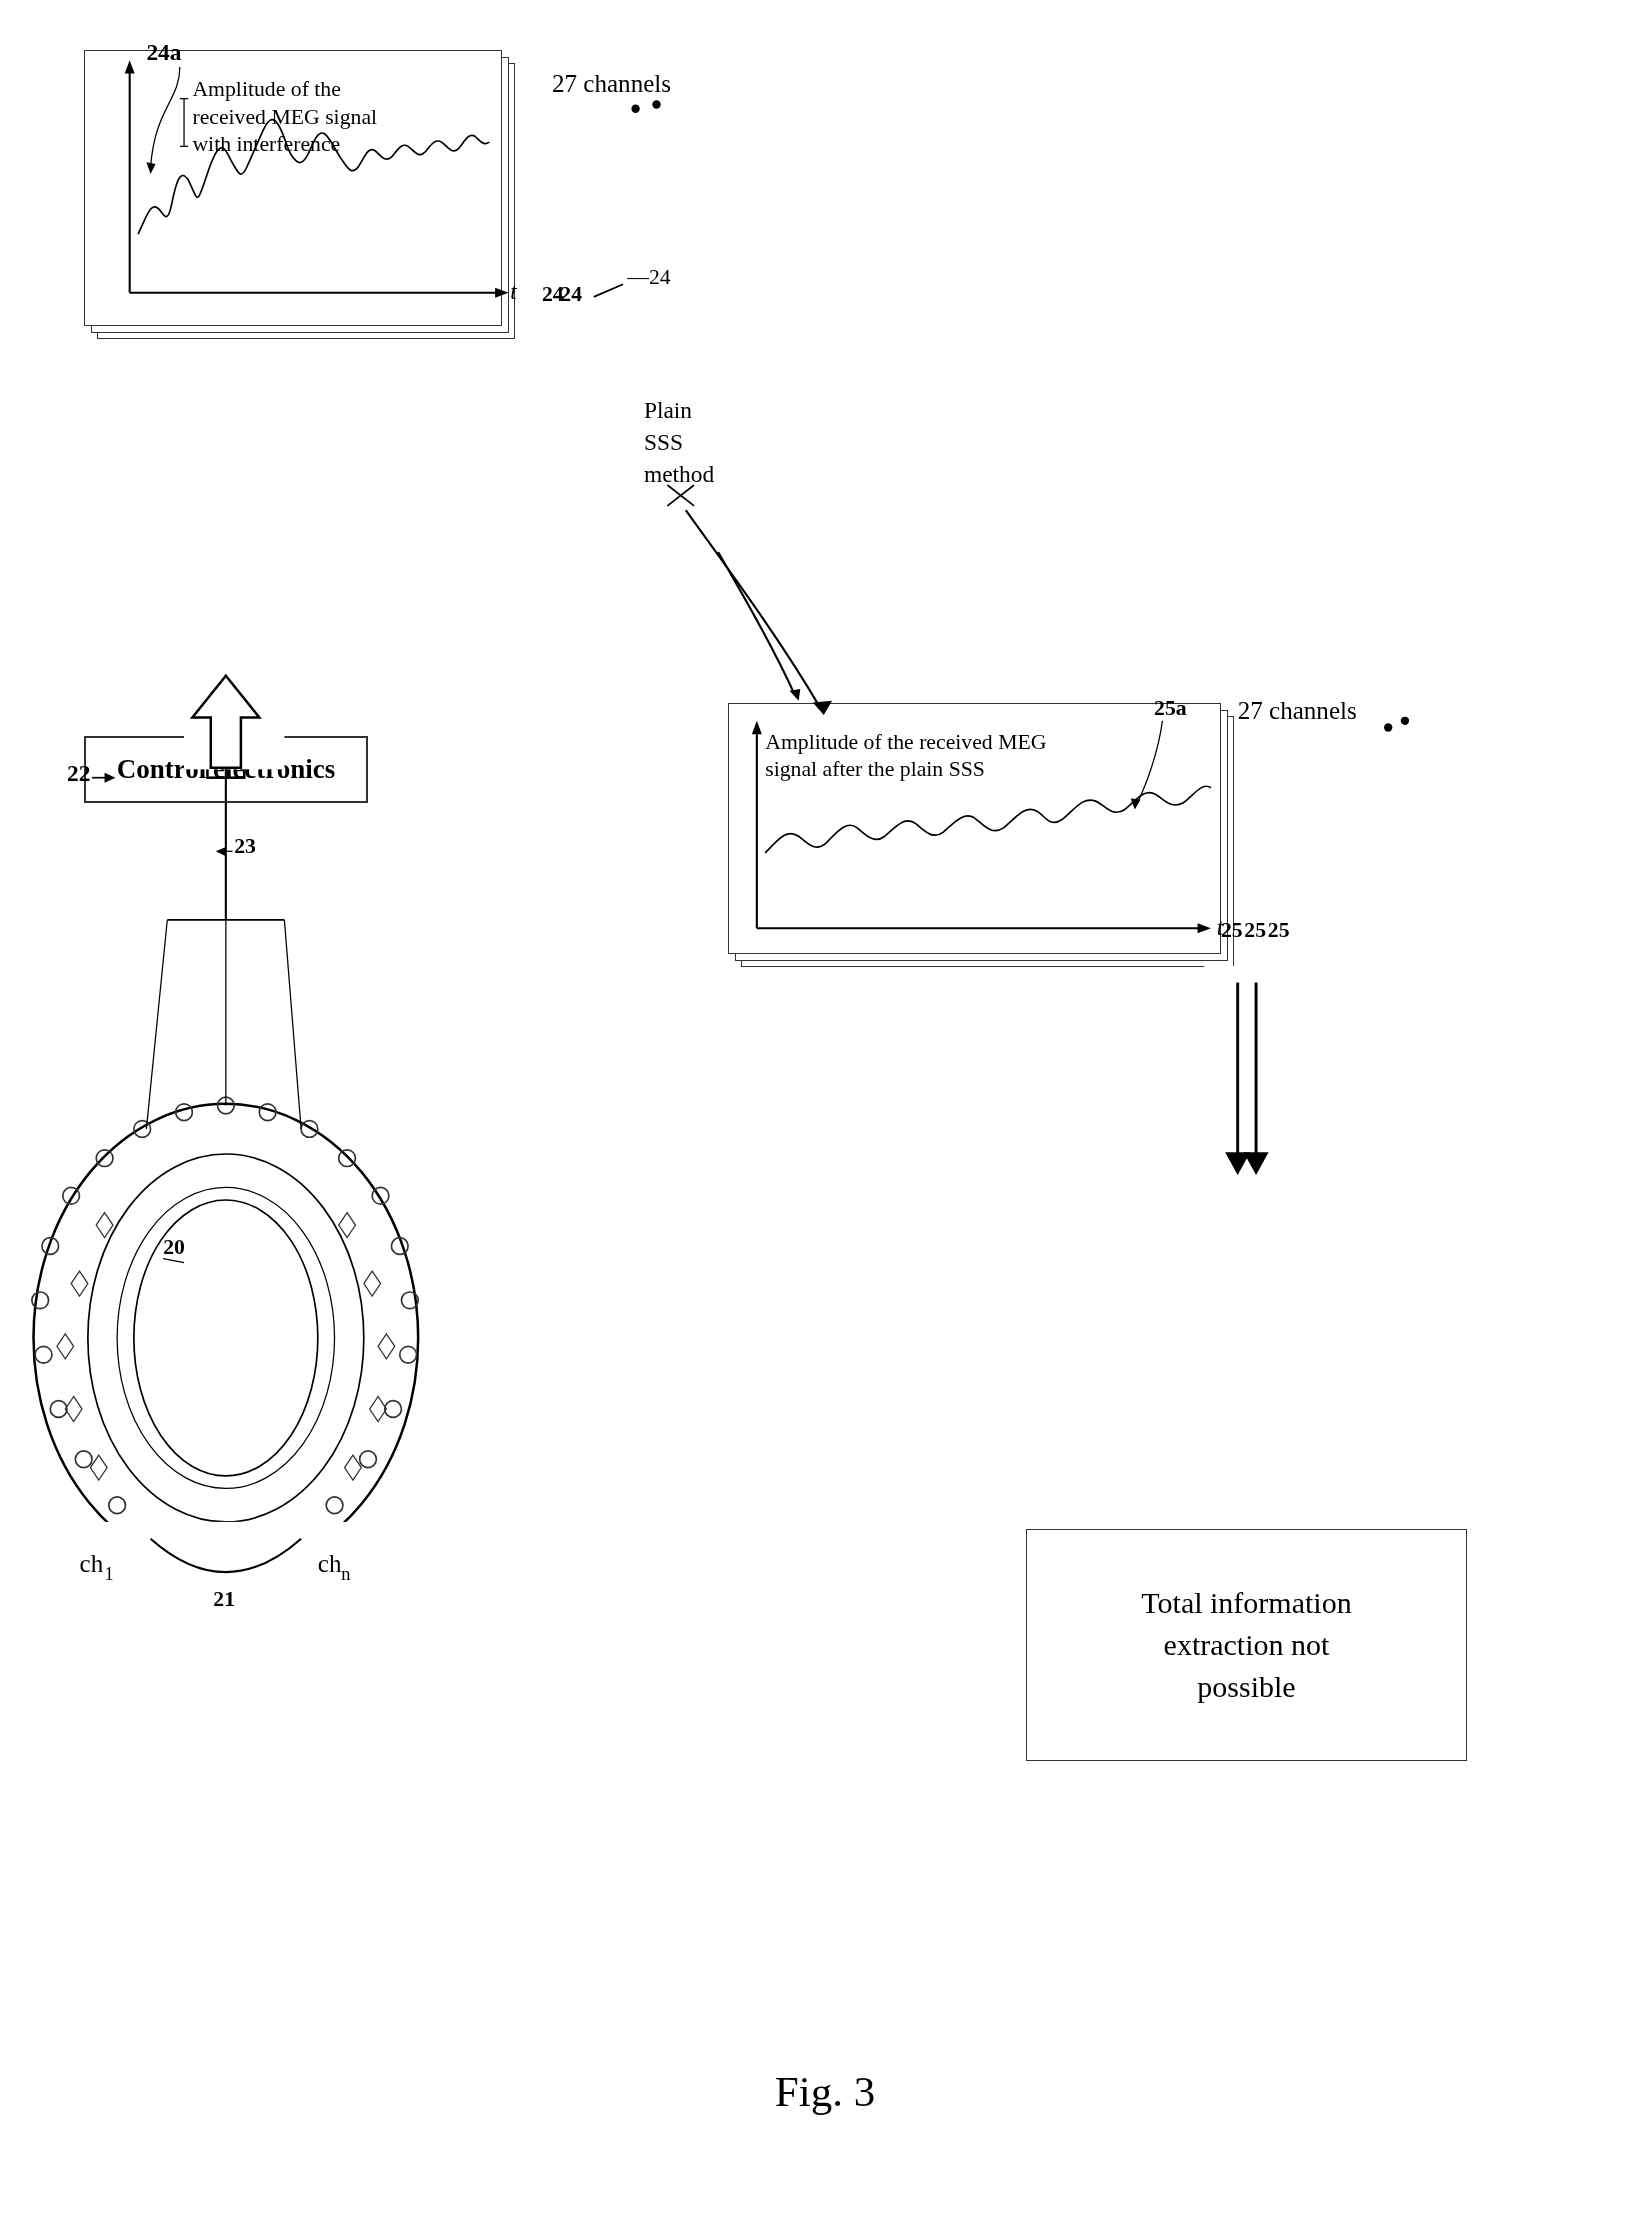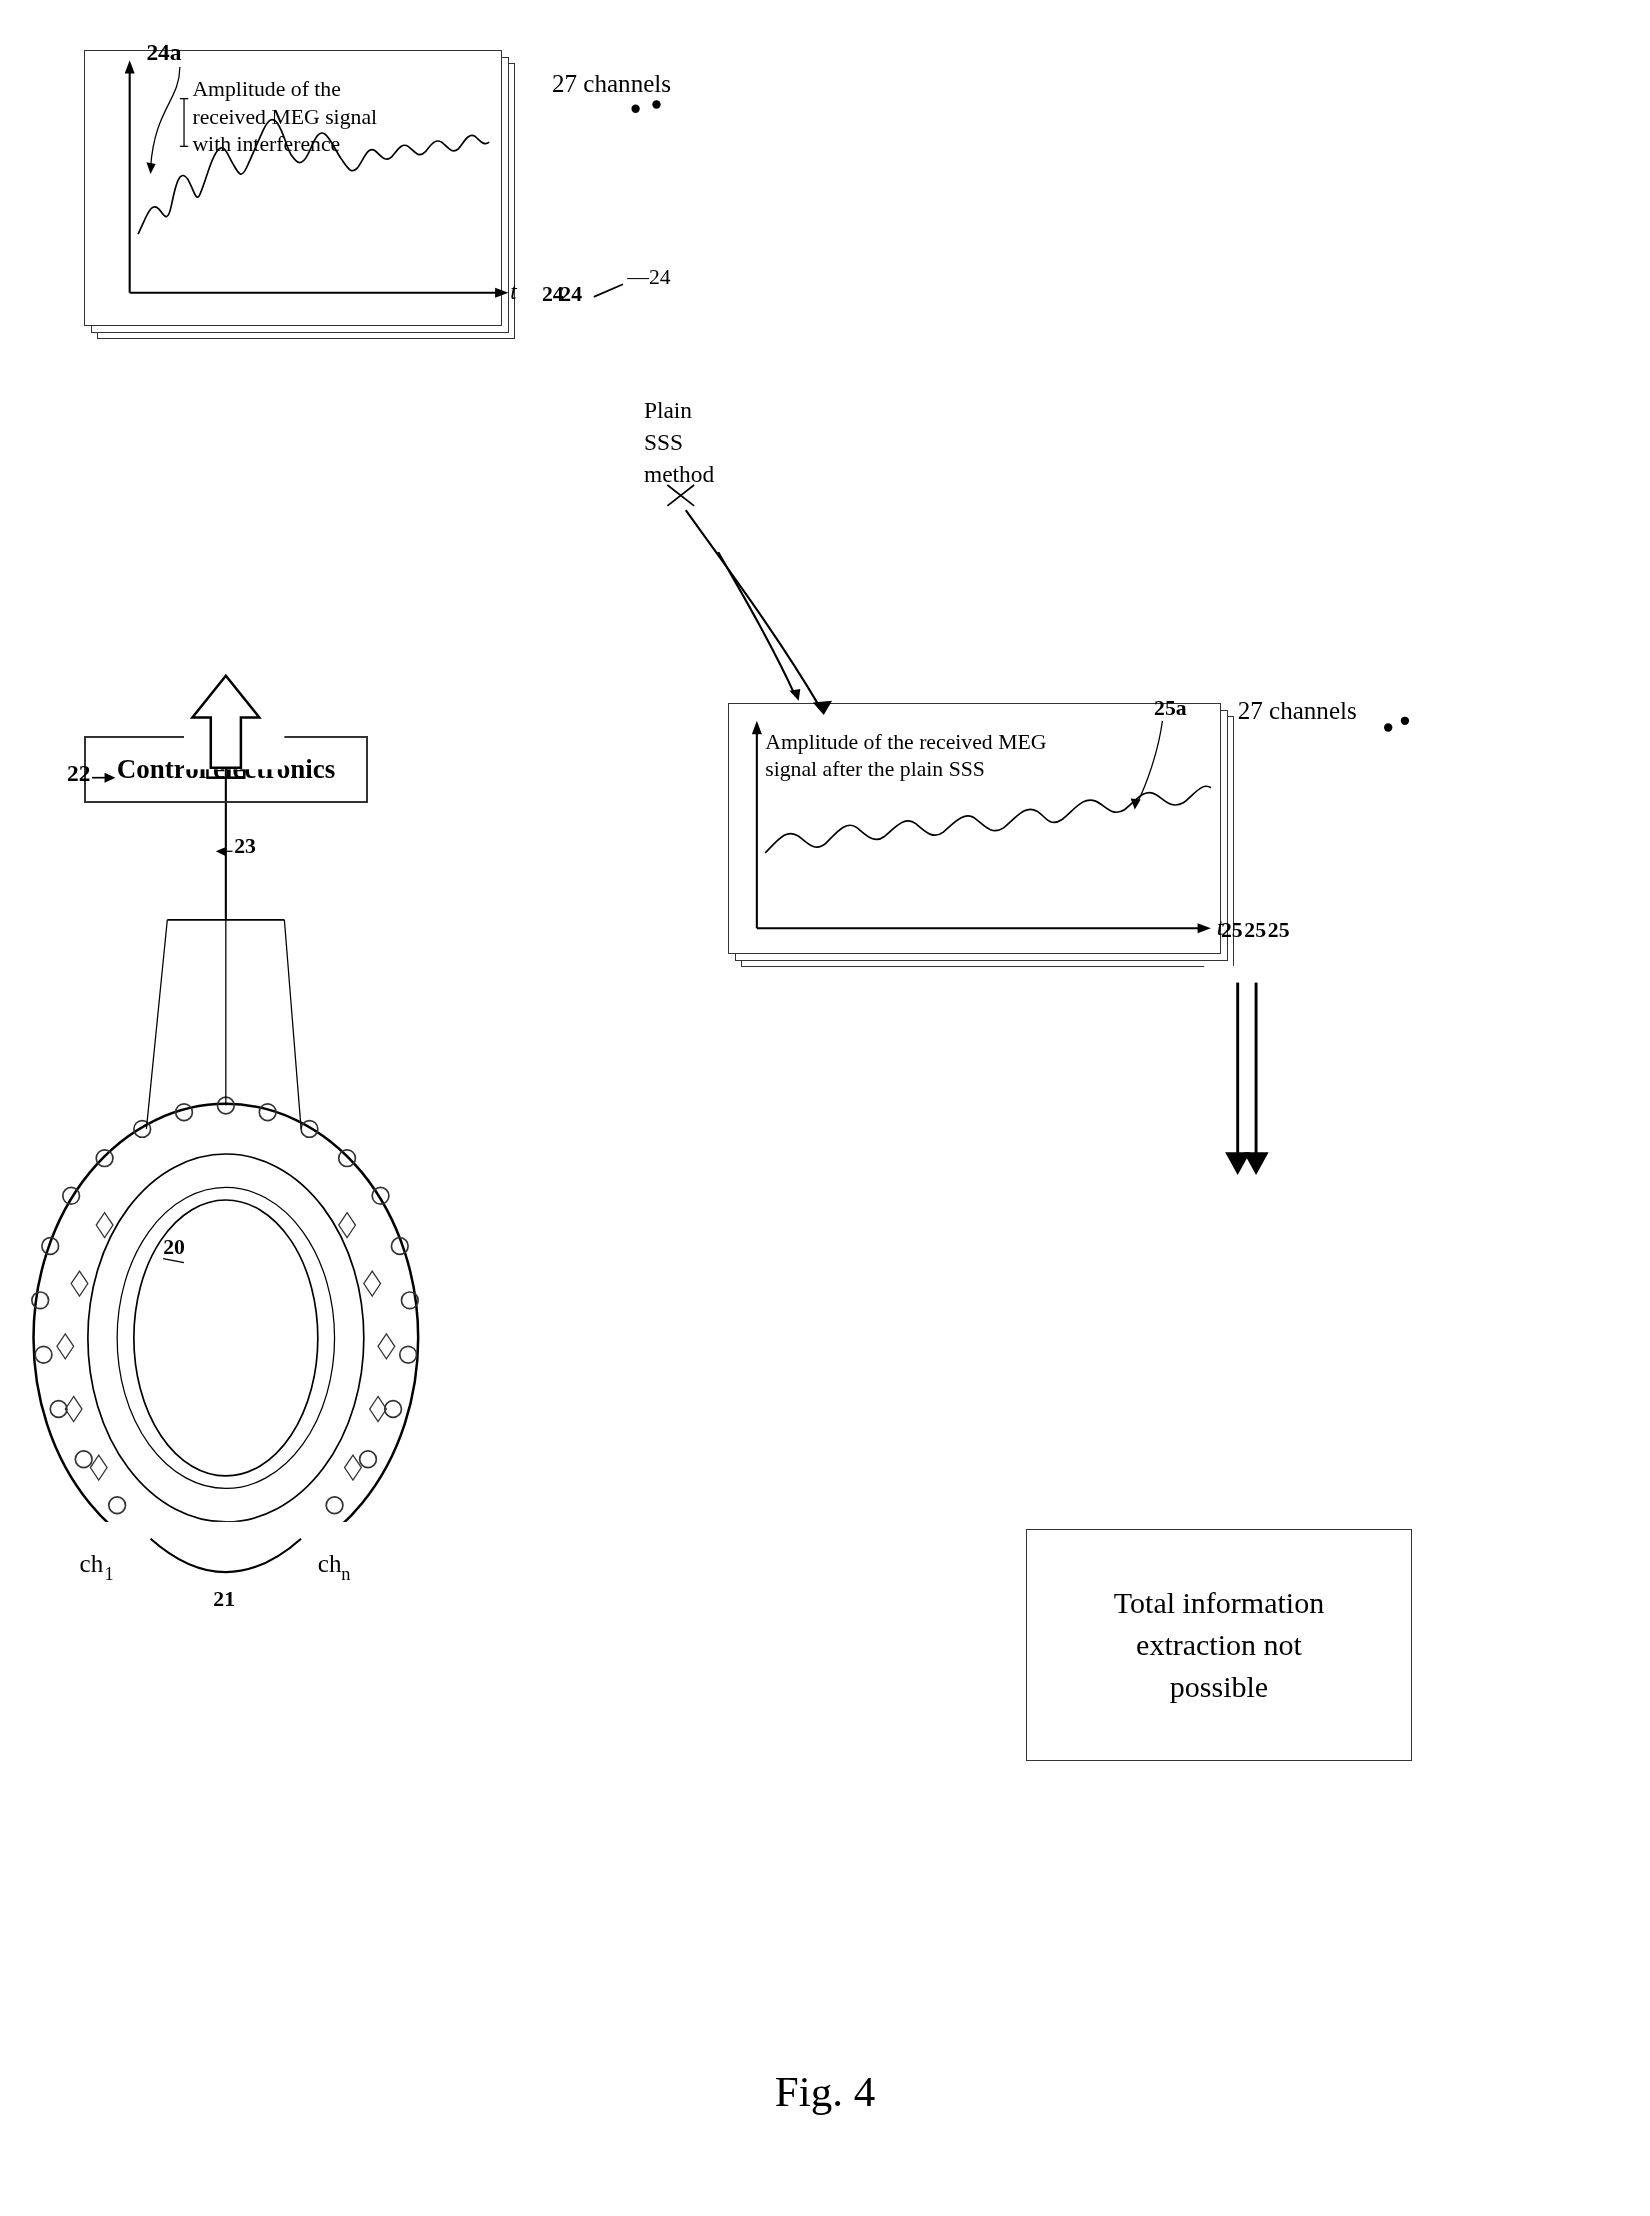--- a/index.html
+++ b/index.html
@@ -85,21 +85,21 @@
       display: flex;
       align-items: center;
       justify-content: center;
     }
 
     
     .info-box {
       position: absolute;
       top: 1529px;
       left: 1026px;
-      width: 386px;
+      width: 441px;
       height: 232px;
       border: 1.7px solid #333;
       background: #fff;
       display: flex;
       align-items: center;
       justify-content: center;
       text-align: center;
     }
 
     
@@ -139,21 +139,21 @@
 </div>
 
 <div class="control-box">
   <span style="font-size:27px; font-weight:bold;">Control electronics</span>
 </div>
 
 <div class="info-box">
   <span style="font-size:30px; line-height:1.4;">Total information<br>extraction not<br>possible</span>
 </div>
 
-<div class="fig-caption">Fig. 4</div>
+<div class="fig-caption">Fig. 3</div>
 
 <svg class="main-svg" xmlns="http://www.w3.org/2000/svg" viewBox="0 0 1973 2650" width="1650" height="2216">
 
   <line x1="155" y1="350" x2="155" y2="80" stroke="#000" stroke-width="2.5"></line>
   <polygon points="155,72 149,88 161,88" fill="#000"></polygon>
 
   <line x1="155" y1="350" x2="600" y2="350" stroke="#000" stroke-width="2.5"></line>
   <polygon points="608,350 592,344 592,356" fill="#000"></polygon>
 
   <path d="M165,280 

